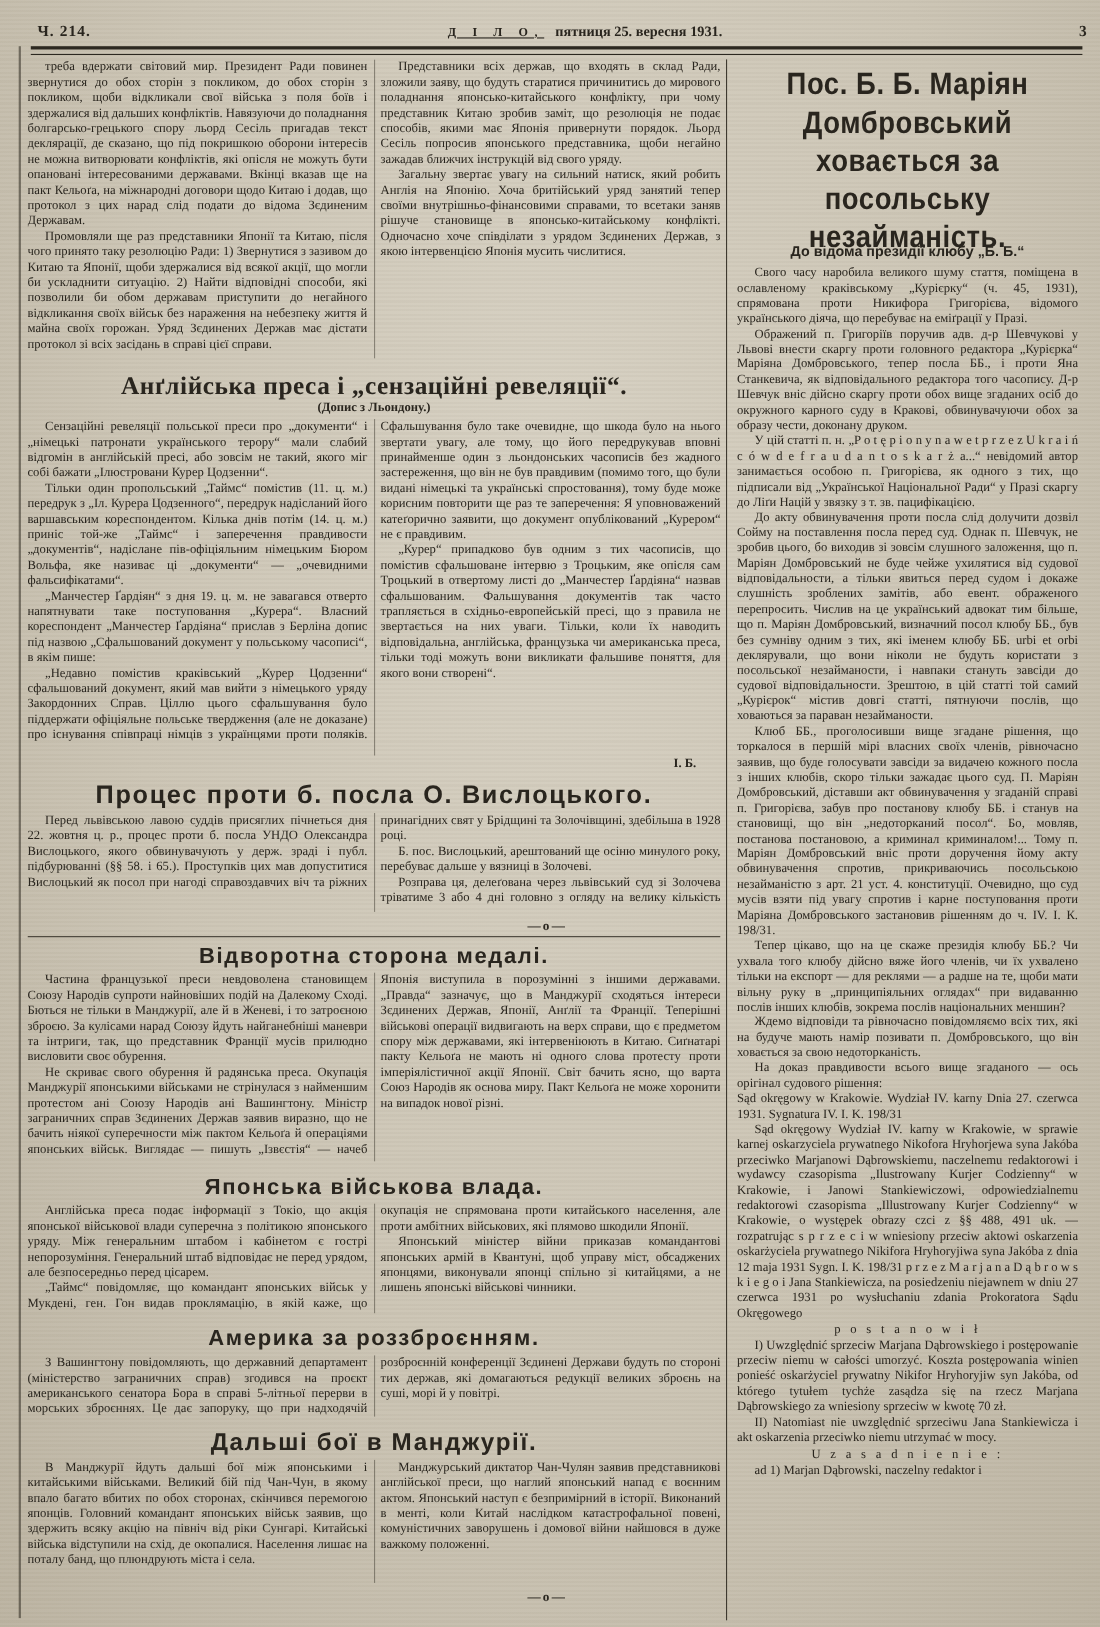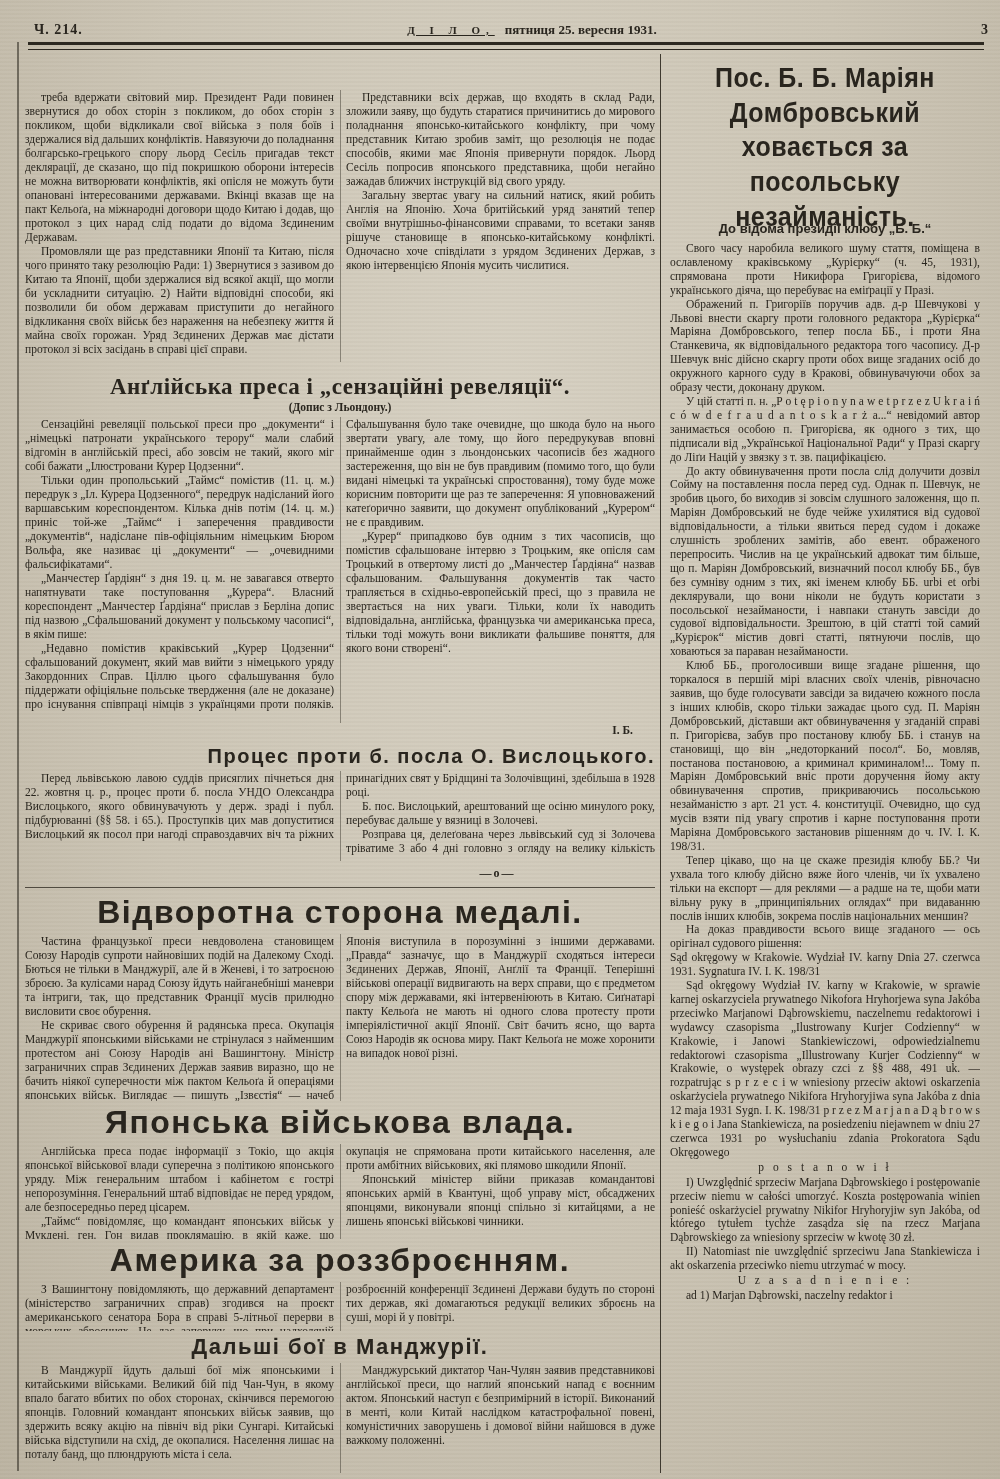--- a/index.html
+++ b/index.html
@@ -16,32 +16,32 @@
   .masthead{position:absolute;top:20px;left:34px;right:12px;display:flex;justify-content:space-between;align-items:baseline;}
   .mh-issue{font-weight:bold;font-size:14px;letter-spacing:1px;}
   .mh-center{white-space:nowrap;}
   .mh-title{font-weight:bold;font-size:11px;letter-spacing:6px;text-decoration:underline;}
   .mh-date{font-weight:bold;font-size:13px;margin-left:6px;}
   .mh-page{font-weight:bold;font-size:14px;}
   .rule-double{position:absolute;top:42px;left:28px;right:16px;height:4px;
     border-top:3px solid #2c2820;border-bottom:1.5px solid #2c2820;}
   
   .content{position:absolute;top:54px;left:25px;right:20px;bottom:6px;display:flex;}
-  .left-zone{width:630px;overflow:hidden;margin-top:36px;}
+  .left-zone{width:630px;overflow:hidden;}
   .v-rule{width:1px;background:#3e392f;margin:0 5px;}
   .right-zone{flex:1;overflow:hidden;padding-left:4px;}
   
   .sec{overflow:hidden;}
   .two-col{column-count:2;column-gap:12px;column-rule:1px solid rgba(62,57,47,0.5);
     column-fill:auto;text-align:justify;font-size:11.5px;line-height:14px;overflow:hidden;}
   .para{margin:0;text-indent:16px;}
   .hl-serif{font-family:"Liberation Serif",serif;font-weight:bold;font-size:23px;text-align:center;margin:8px 0 0;letter-spacing:0.5px;}
   .sub-serif{text-align:center;font-weight:bold;font-size:11.5px;margin:1px 0 4px;}
   .hl-sans{font-family:"Liberation Sans",sans-serif;font-weight:bold;text-align:center;letter-spacing:1.5px;margin:3px 0 3px;}
-  .hl-24{font-size:20px;text-align:right;} .hl-25{font-size:32px;text-align:center;} .hl-22{font-size:22px;}
+  .hl-24{font-size:23px;} .hl-25{font-size:20px;text-align:center;} .hl-22{font-size:22px;}
   .byline{text-align:right;padding-right:22px;font-weight:bold;font-size:11.5px;margin-top:1px;}
   .divider-o{text-align:center;font-size:12px;letter-spacing:2px;margin-top:5px;font-weight:bold;}
   .half-right{width:50%;margin-left:50%;}
   .sec-rule{border:0;border-top:1.5px solid rgba(50,45,36,0.8);margin:3px 0;}
   
   .rz-headline{font-family:"Liberation Sans",sans-serif;font-weight:bold;text-align:center;
     font-size:25px;line-height:31px;margin:6px 0 4px;letter-spacing:0.5px;transform:scaleY(1.12);transform-origin:top;}
   .rz-subhead{text-align:center;font-weight:bold;font-family:"Liberation Sans",sans-serif;font-size:13px;margin:6px 0 6px;}
   .rz-body{font-size:11.5px;line-height:13.9px;text-align:justify;overflow:hidden;}
   .center-sp{text-align:center;letter-spacing:3px;margin:1px 0;text-indent:0;}
@@ -146,26 +146,27 @@
       </h1>
       <div class="rz-subhead">До відома президії клюбу „Б. Б.“</div>
       <div class="rz-body" style="height:1290px;">
         <div>
             <p class="para">Свого часу наробила великого шуму стаття, поміщена в ославленому краківському „Курієрку“ (ч. 45, 1931), спрямована проти Никифора Григорієва, відомого українського діяча, що перебуває на еміґрації у Празі.</p>
             <p class="para">Ображений п. Григоріїв поручив адв. д-р Шевчукові у Львові внести скаргу проти головного редактора „Курієрка“ Маріяна Домбровського, тепер посла ББ., і проти Яна Станкевича, як відповідального редактора того часопису. Д-р Шевчук вніс дійсно скаргу проти обох вище згаданих осіб до окружного карного суду в Кракові, обвинувачуючи обох за образу чести, доконану друком.</p>
             <p class="para">У цій статті п. н. „P o t ę p i o n y  n a w e t  p r z e z  U k r a i ń c ó w  d e f r a u d a n t  o s k a r ż a...“ невідомий автор занимається особою п. Григорієва, як одного з тих, що підписали від „Української Національної Ради“ у Празі скаргу до Ліґи Націй у звязку з т. зв. пацифікацією.</p>
             <p class="para">До акту обвинувачення проти посла слід долучити дозвіл Сойму на поставлення посла перед суд. Однак п. Шевчук, не зробив цього, бо виходив зі зовсім слушного заложення, що п. Маріян Домбровський не буде чейже ухилятися від судової відповідальности, а тільки явиться перед судом і докаже слушність зроблених замітів, або евент. ображеного перепросить. Числив на це український адвокат тим більше, що п. Маріян Домбровський, визначний посол клюбу ББ., був без сумніву одним з тих, які іменем клюбу ББ. urbi et orbi деклярували, що вони ніколи не будуть користати з посольської незайманости, і навпаки стануть завсіди до судової відповідальности. Зрештою, в цій статті той самий „Курієрок“ містив довгі статті, пятнуючи послів, що ховаються за параван незайманости.</p>
             <p class="para">Клюб ББ., проголосивши вище згадане рішення, що торкалося в першій мірі власних своїх членів, рівночасно заявив, що буде голосувати завсіди за видачею кожного посла з інших клюбів, скоро тільки зажадає цього суд. П. Маріян Домбровський, діставши акт обвинувачення у згаданій справі п. Григорієва, забув про постанову клюбу ББ. і станув на становищі, що він „недоторканий посол“. Бо, мовляв, постанова постановою, а криминал криминалом!... Тому п. Маріян Домбровський вніс проти доручення йому акту обвинувачення спротив, прикриваючись посольською незайманістю з арт. 21 уст. 4. конституції. Очевидно, що суд мусів взяти під увагу спротив і карне поступовання проти Маріяна Домбровського застановив рішенням до ч. IV. І. К. 198/31.</p>
             <p class="para">Тепер цікаво, що на це скаже президія клюбу ББ.? Чи ухвала того клюбу дійсно вяже його членів, чи їх ухвалено тільки на експорт — для реклями — а радше на те, щоби мати вільну руку в „принципіяльних оглядах“ при видаванню послів інших клюбів, зокрема послів національних меншин?</p>
+            <p class="para">Ждемо відповіди та рівночасно повідомляємо всіх тих, які на будуче мають намір позивати п. Домбровського, що він ховається за свою недоторканість.</p>
             <p class="para">На доказ правдивости всього вище згаданого — ось орігінал судового рішення:</p>
           </div>
         <p class="para court-head">Sąd okręgowy w Krakowie. Wydział IV. karny Dnia 27. czerwca 1931. Sygnatura IV. I. K. 198/31</p>
         <p class="para">Sąd okręgowy Wydział IV. karny w Krakowie, w sprawie karnej oskarzyciela prywatnego Nikofora Hryhorjewa syna Jakóba przeciwko Marjanowi Dąbrowskiemu, naczelnemu redaktorowi i wydawcy czasopisma „Ilustrowany Kurjer Codzienny“ w Krakowie, i Janowi Stankiewiczowi, odpowiedzialnemu redaktorowi czasopisma „Illustrowany Kurjer Codzienny“ w Krakowie, o występek obrazy czci z §§ 488, 491 uk. — rozpatrując s p r z e c i w wniesiony przeciw aktowi oskarzenia oskarżyciela prywatnego Nikifora Hryhoryjiwa syna Jakóba z dnia 12 maja 1931 Sygn. I. K. 198/31 p r z e z  M a r j a n a  D ą b r o w s k i e g o i Jana Stankiewicza, na posiedzeniu niejawnem w dniu 27 czerwca 1931 po wysłuchaniu zdania Prokoratora Sądu Okręgowego</p>
         <p class="para center-sp">p o s t a n o w i ł</p>
-        <p class="para">I) Uwzględnić sprzeciw Marjana Dąbrowskiego i postępowanie przeciw niemu w całości umorzyć. Koszta postępowania winien ponieść oskarżyciel prywatny Nikifor Hryhoryjiw syn Jakóba, od którego tytułem tychże zasądza się na rzecz Marjana Dąbrowskiego za wniesiony sprzeciw w kwotę 30 zł.</p>
+        <p class="para">I) Uwzględnić sprzeciw Marjana Dąbrowskiego i postępowanie przeciw niemu w całości umorzyć. Koszta postępowania winien ponieść oskarżyciel prywatny Nikifor Hryhoryjiw syn Jakóba, od którego tytułem tychże zasądza się na rzecz Marjana Dąbrowskiego za wniesiony sprzeciw w kwotę 70 zł.</p>
         <p class="para">II) Natomiast nie uwzględnić sprzeciwu Jana Stankiewicza i akt oskarzenia przeciwko niemu utrzymać w mocy.</p>
         <p class="para center-sp">U z a s a d n i e n i e :</p>
         <p class="para">ad 1) Marjan Dąbrowski, naczelny redaktor i</p>
       </div>
     </div>
 
   </div>
 </div>
 
 </body></html>

